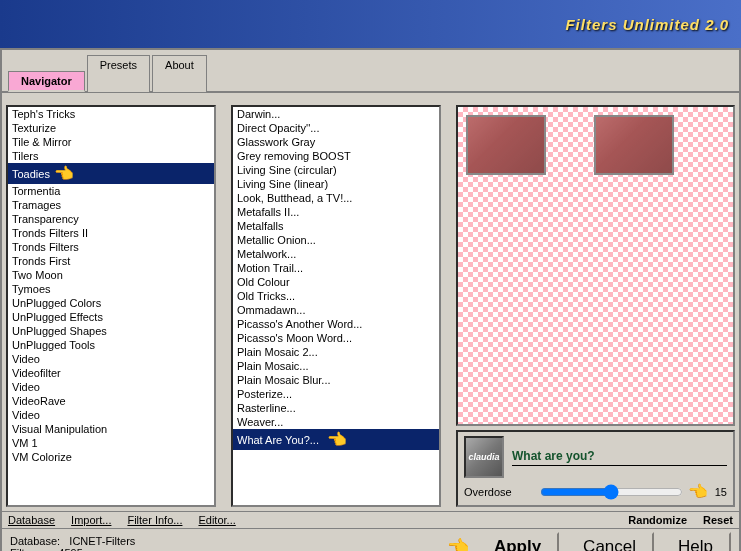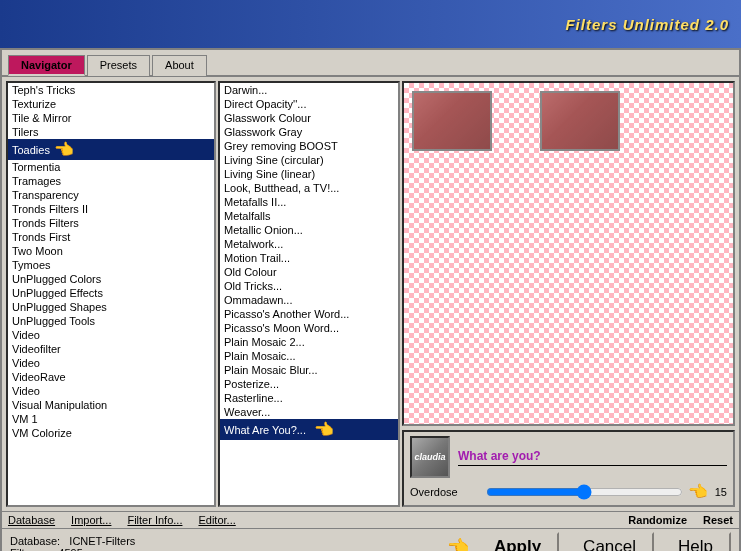--- a/index.html
+++ b/index.html
@@ -51,33 +51,35 @@
       border: 1px solid #808080;
       border-bottom: none;
       background: #d4d0c8;
       cursor: pointer;
       font-size: 11px;
       margin-right: 2px;
       position: relative;
       top: 1px;
     }
     .tab.active {
-      background: #be185d;
+      background: #f9a8d4;
       border-bottom: 2px solid #d4d0c8;
       font-weight: bold;
       z-index: 1;
+      margin-top: 16px;
     }
 
     
     .content-area {
       display: flex;
       flex: 1;
       overflow: hidden;
       padding: 4px;
-      gap: 2px;
+      gap: 15px;
+      margin-top: 8px;
     }
 
     
     .left-list {
       width: 210px;
       background: #fff;
       border: 2px inset #808080;
       overflow-y: scroll;
       flex-shrink: 0;
     }
@@ -86,21 +88,21 @@
       cursor: pointer;
       white-space: nowrap;
       display: flex;
       align-items: center;
       gap: 4px;
     }
     .list-item.selected { background: #0a246a; color: #fff; }
 
     
     .right-list {
-      width: 182px;
+      width: 210px;
       background: #fff;
       border: 2px inset #808080;
       overflow-y: scroll;
       flex-shrink: 0;
     }
 
     
     .preview-area {
       flex: 1;
       display: flex;
@@ -170,21 +172,21 @@
     .avatar-text {
       font-size: 9px;
       color: #fff;
       font-style: italic;
       font-weight: bold;
     }
 
     .what-are-you {
       font-size: 12px;
       font-weight: bold;
-      color: #a21caf;
+      color: #14532d;
       border-bottom: 1px solid #000;
       padding-bottom: 2px;
     }
 
     .control-row {
       display: flex;
       align-items: center;
       gap: 6px;
     }
     .control-label {
@@ -346,23 +348,20 @@
           <span>VM Colorize</span>
         </div>
     </div>
 
     <div class="right-list">
       <div class="list-item">
           <span>Darwin...</span>
         </div>
       <div class="list-item">
           <span>Direct Opacity''...</span>
-        </div>
-      <div class="list-item">
-          <span>Glasswork Colour</span>
         </div>
       <div class="list-item">
           <span>Glasswork Gray</span>
         </div>
       <div class="list-item">
           <span>Grey removing BOOST</span>
         </div>
       <div class="list-item">
           <span>Living Sine (circular)</span>
         </div>

